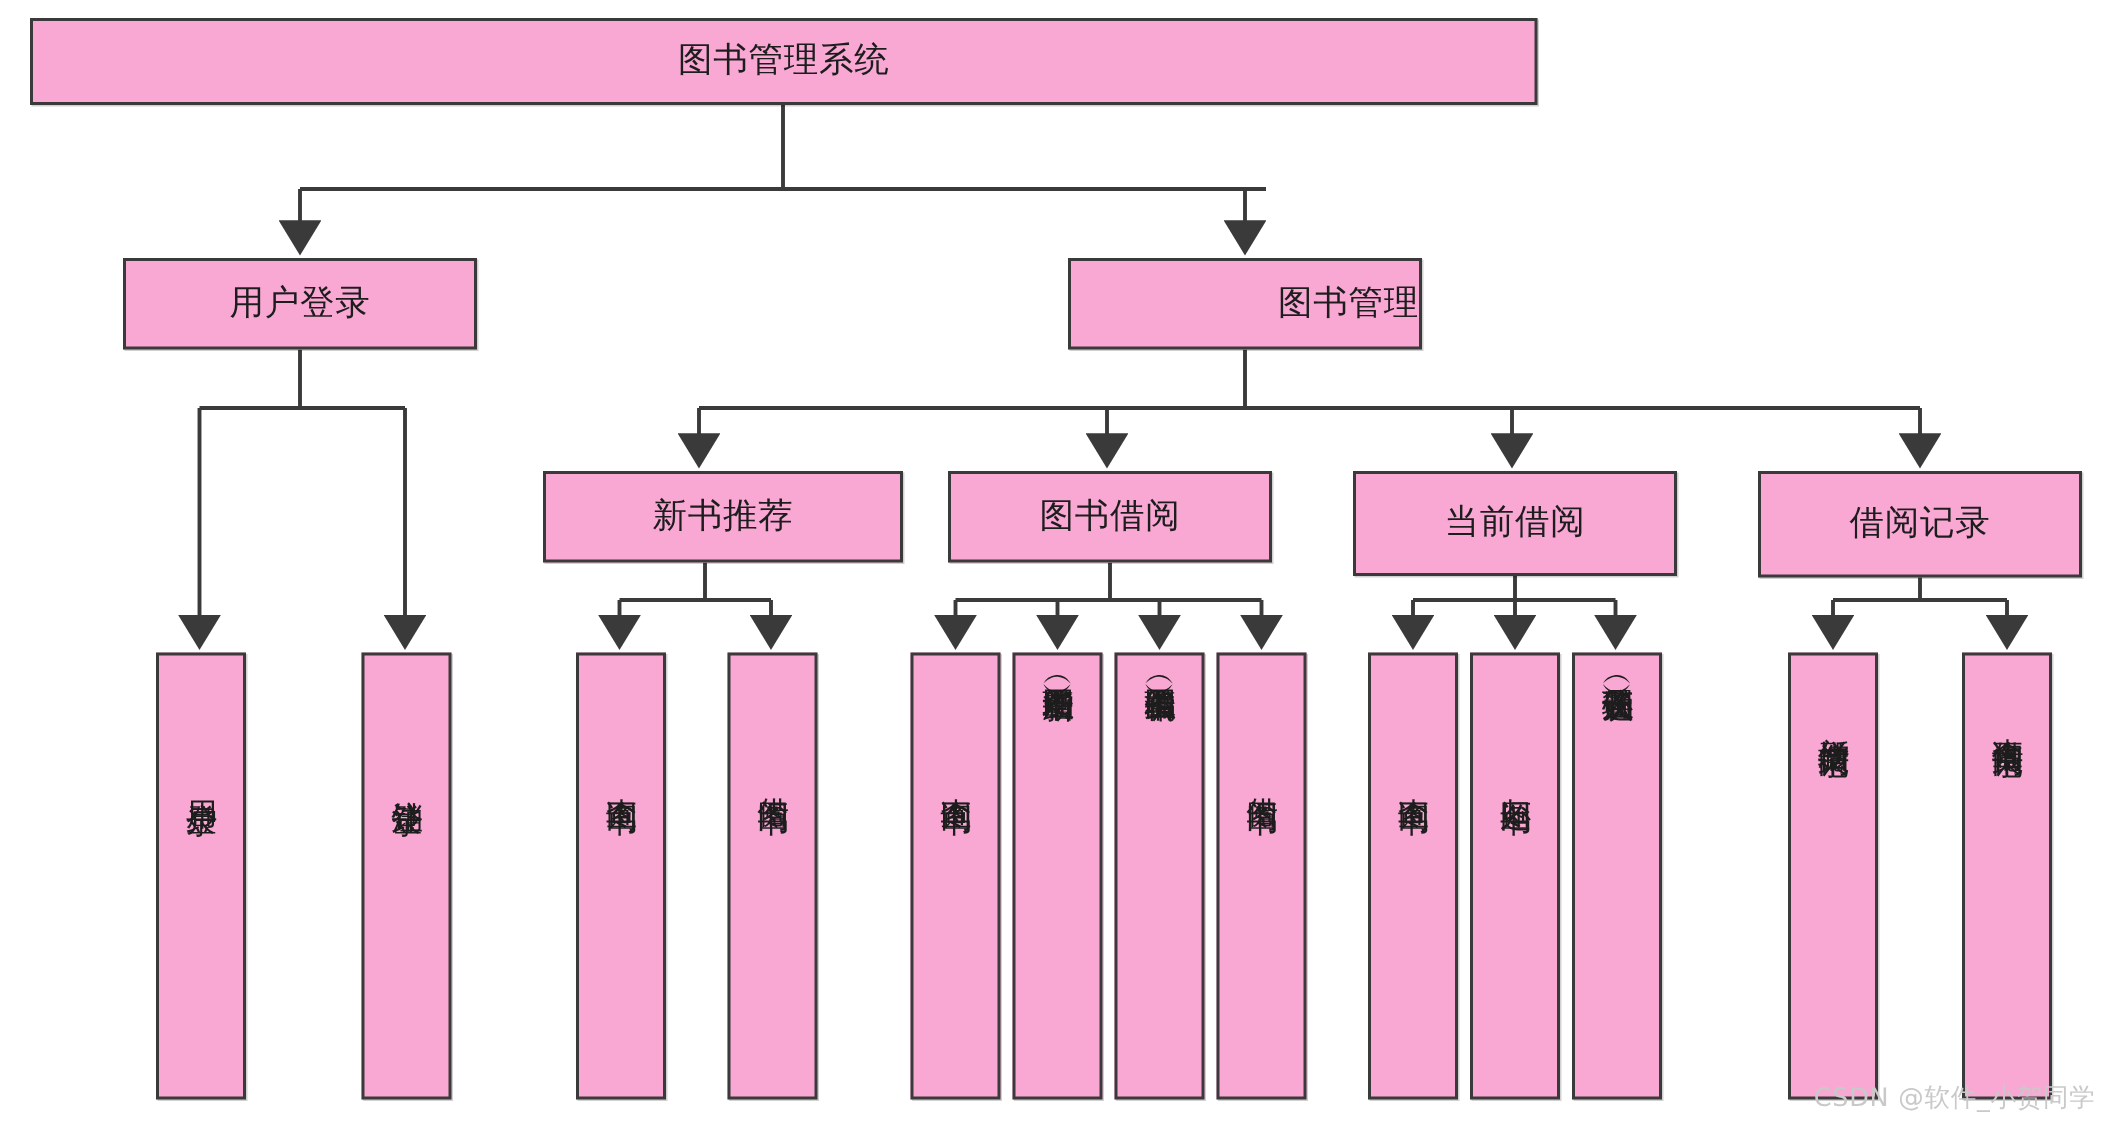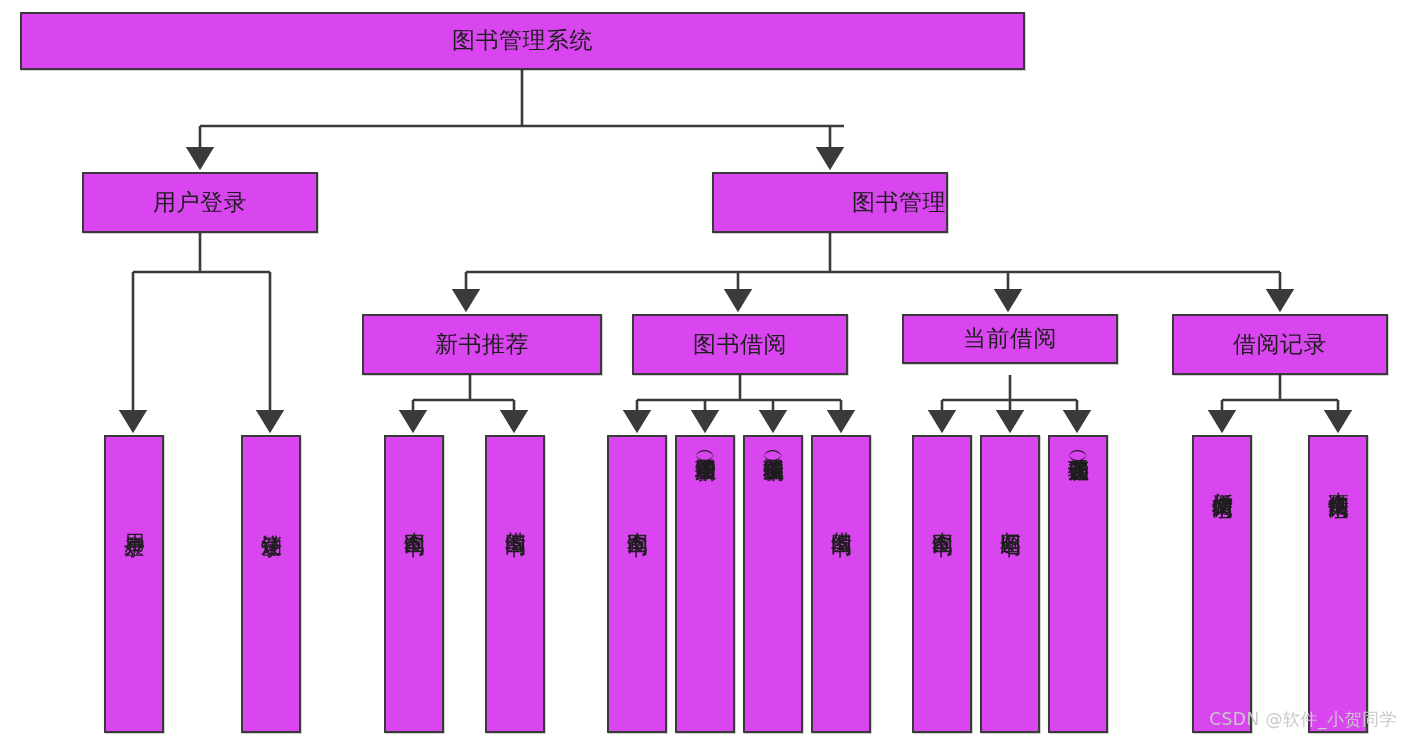--- a/index.html
+++ b/index.html
@@ -23,21 +23,21 @@
     left: 0;
     top: 0;
     width: 1405px;
     height: 747px;
     pointer-events: none;
   }
   .node {
     position: absolute;
     box-sizing: border-box;
     border: 2px solid #3a3a3a;
-    background: #d946ef;
+    background: #f9a8d4;
     display: flex;
     align-items: center;
     justify-content: center;
     color: #1d1d1d;
     box-shadow: 1px 1px 0 rgba(0,0,0,0.18);
   }
   .node .lbl {
     display: block;
     text-align: center;
     line-height: 1.12;
@@ -62,21 +62,21 @@
     line-height: 1;
     margin: 0 auto;
   }
   .node.vert.tall .lbl {
     font-size: 21px;
     letter-spacing: 0px;
   }
   .watermark {
     position: absolute;
     right: 8px;
-    bottom: 16px;
+    bottom: 4px;
     font-size: 17px;
     color: #c9c9c9;
     white-space: nowrap;
     letter-spacing: 0.5px;
   }
 </style>
 </head>
 <body>
 
 <div id="canvas">
@@ -145,25 +145,25 @@
   </div>
 
   <div class="node horiz" style="left:362px; top:314px; width:240px; height:61px;">
     <span class="lbl">新书推荐</span>
   </div>
 
   <div class="node horiz" style="left:632px; top:314px; width:216px; height:61px;">
     <span class="lbl">图书借阅</span>
   </div>
 
-  <div class="node horiz" style="left:902px; top:314px; width:216px; height:50px;">
+  <div class="node horiz" style="left:902px; top:314px; width:216px; height:70px;">
     <span class="lbl">当前借阅</span>
   </div>
 
-  <div class="node horiz" style="left:1172px; top:314px; width:216px; height:61px;">
+  <div class="node horiz" style="left:1172px; top:314px; width:216px; height:71px;">
     <span class="lbl">借阅记录</span>
   </div>
 
   <div class="node vert" style="left:104px; top:435px; width:60px; height:298px; padding-top:80px;">
     <span class="lbl">用户登录</span>
   </div>
 
   <div class="node vert" style="left:241px; top:435px; width:60px; height:298px; padding-top:80px;">
     <span class="lbl">注销登录</span>
   </div>

